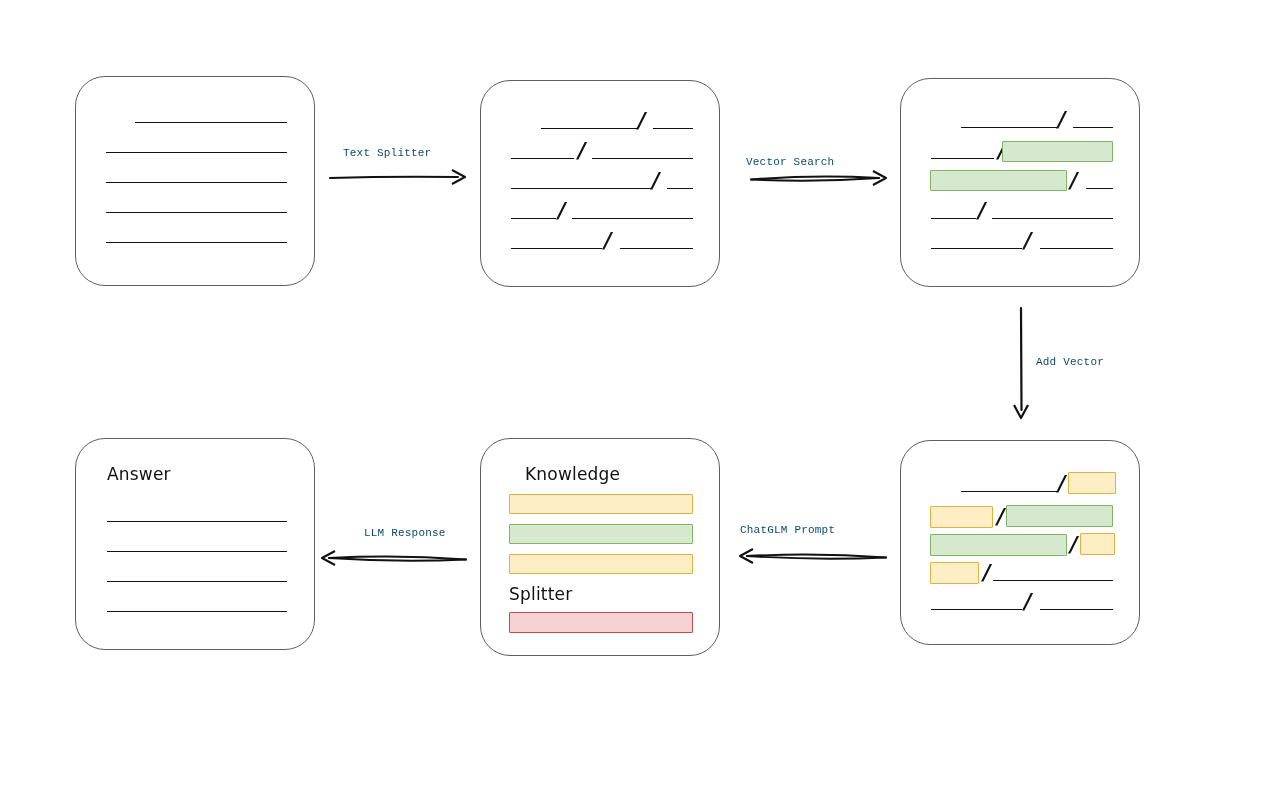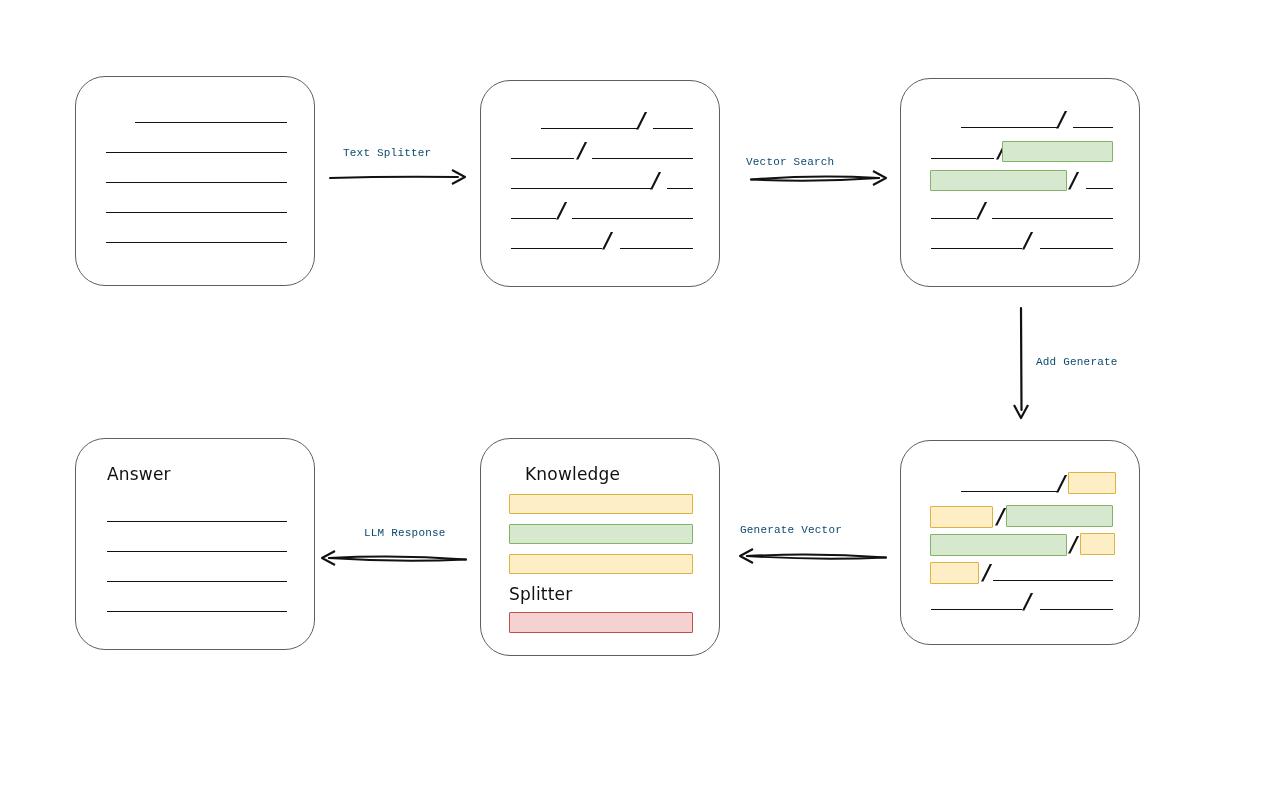--- a/index.html
+++ b/index.html
@@ -164,26 +164,26 @@
     <svg class="arrow-svg" width="175" height="40" viewBox="0 0 175 40" style="left: 731px; top: 158px;">
       <path d="M 20 21.5 Q 84 16.5 148 20" fill="none" stroke="#111111" stroke-width="1.9" stroke-linecap="round"></path>
       <path d="M 20 21.5 Q 84 24.5 148 20" fill="none" stroke="#111111" stroke-width="1.9" stroke-linecap="round"></path>
       <path d="M 142 13 L 155 20 L 142 27" fill="none" stroke="#111111" stroke-width="2" stroke-linejoin="round"></path>
     </svg>
     <div class="arrow-label" style="left: 746px; top: 156px;">Vector Search</div>
     <svg class="arrow-svg" width="40" height="150" viewBox="0 0 40 150" style="left: 1001px; top: 288px;">
       <path d="M 20 20 L 20.5 122" fill="none" stroke="#111111" stroke-width="2.2" stroke-linecap="round"></path>
       <path d="M 13 117 L 20 130 L 27 117" fill="none" stroke="#111111" stroke-width="2.2" stroke-linejoin="round"></path>
     </svg>
-    <div class="arrow-label" style="left: 1036px; top: 356px;">Add Generate</div>
+    <div class="arrow-label" style="left: 1036px; top: 356px;">Add Vector</div>
     <svg class="arrow-svg" width="186" height="40" viewBox="0 0 186 40" style="left: 720px; top: 536px;">
       <path d="M 166 21.5 Q 96.5 16.5 27 20" fill="none" stroke="#111111" stroke-width="1.9" stroke-linecap="round"></path>
       <path d="M 166 21.5 Q 96.5 24.5 27 20" fill="none" stroke="#111111" stroke-width="1.9" stroke-linecap="round"></path>
       <path d="M 33 13 L 20 20 L 33 27" fill="none" stroke="#111111" stroke-width="2" stroke-linejoin="round"></path>
     </svg>
-    <div class="arrow-label" style="left: 740px; top: 524px;">Generate Vector</div>
+    <div class="arrow-label" style="left: 740px; top: 524px;">ChatGLM Prompt</div>
     <svg class="arrow-svg" width="184" height="40" viewBox="0 0 184 40" style="left: 302px; top: 538px;">
       <path d="M 164 21.5 Q 95.5 16.5 27 20" fill="none" stroke="#111111" stroke-width="1.9" stroke-linecap="round"></path>
       <path d="M 164 21.5 Q 95.5 24.5 27 20" fill="none" stroke="#111111" stroke-width="1.9" stroke-linecap="round"></path>
       <path d="M 33 13 L 20 20 L 33 27" fill="none" stroke="#111111" stroke-width="2" stroke-linejoin="round"></path>
     </svg>
     <div class="arrow-label" style="left: 329px; top: 527px; margin-left: 35px;">LLM Response</div>
   </div>
 
 </body></html>

